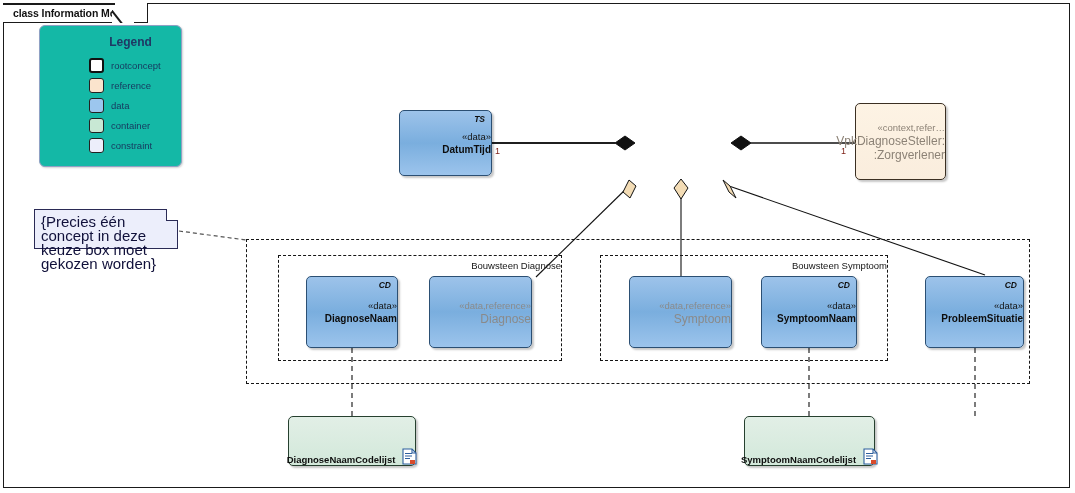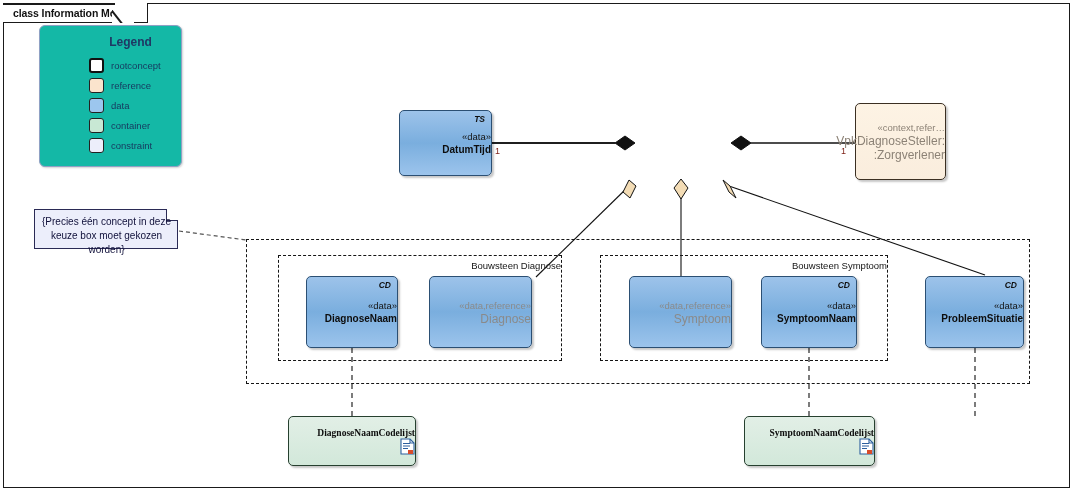--- a/index.html
+++ b/index.html
@@ -144,23 +144,22 @@
     border-radius: 3px;
     box-shadow: 3px 3px 2px rgba(0,0,0,0.25);
   }
   .context-box .node-inner {
     background: linear-gradient(180deg, #fdf3e4 0%, #faeddd 100%);
     border: 1.3px solid #3b2f22;
   }
   .codelist-box .node-inner {
     background: linear-gradient(180deg, #e2efe6 0%, #d2e8da 100%);
     border: 1.3px solid #26402f;
-    flex-direction: column;
+    flex-direction: row;
     justify-content: center;
-    font-family: Liberation Serif, serif;
   }
   .stereo {
     font-size: 9.5px;
     line-height: 13px;
     color: #141414;
     white-space: nowrap;
   }
   .nm {
     font-size: 10px;
     font-weight: bold;
@@ -210,24 +209,23 @@
     width: 12px; height: 12px;
     background: #ffffff;
     border-left: 1px solid #2a2a55;
     border-bottom: 1px solid #2a2a55;
     box-sizing: border-box;
   }
   .note-text {
     position: absolute;
     left: 7px; top: 6px;
     right: 6px;
-    font-size: 10px;
+    font-size: 15px;
     line-height: 14px;
     color: #10103a;
-    text-align: center;
   }
 
   
   .dashed {
     position: absolute;
     border: 1.4px dashed #151515;
     box-sizing: border-box;
     z-index: 2;
     background: transparent;
   }

